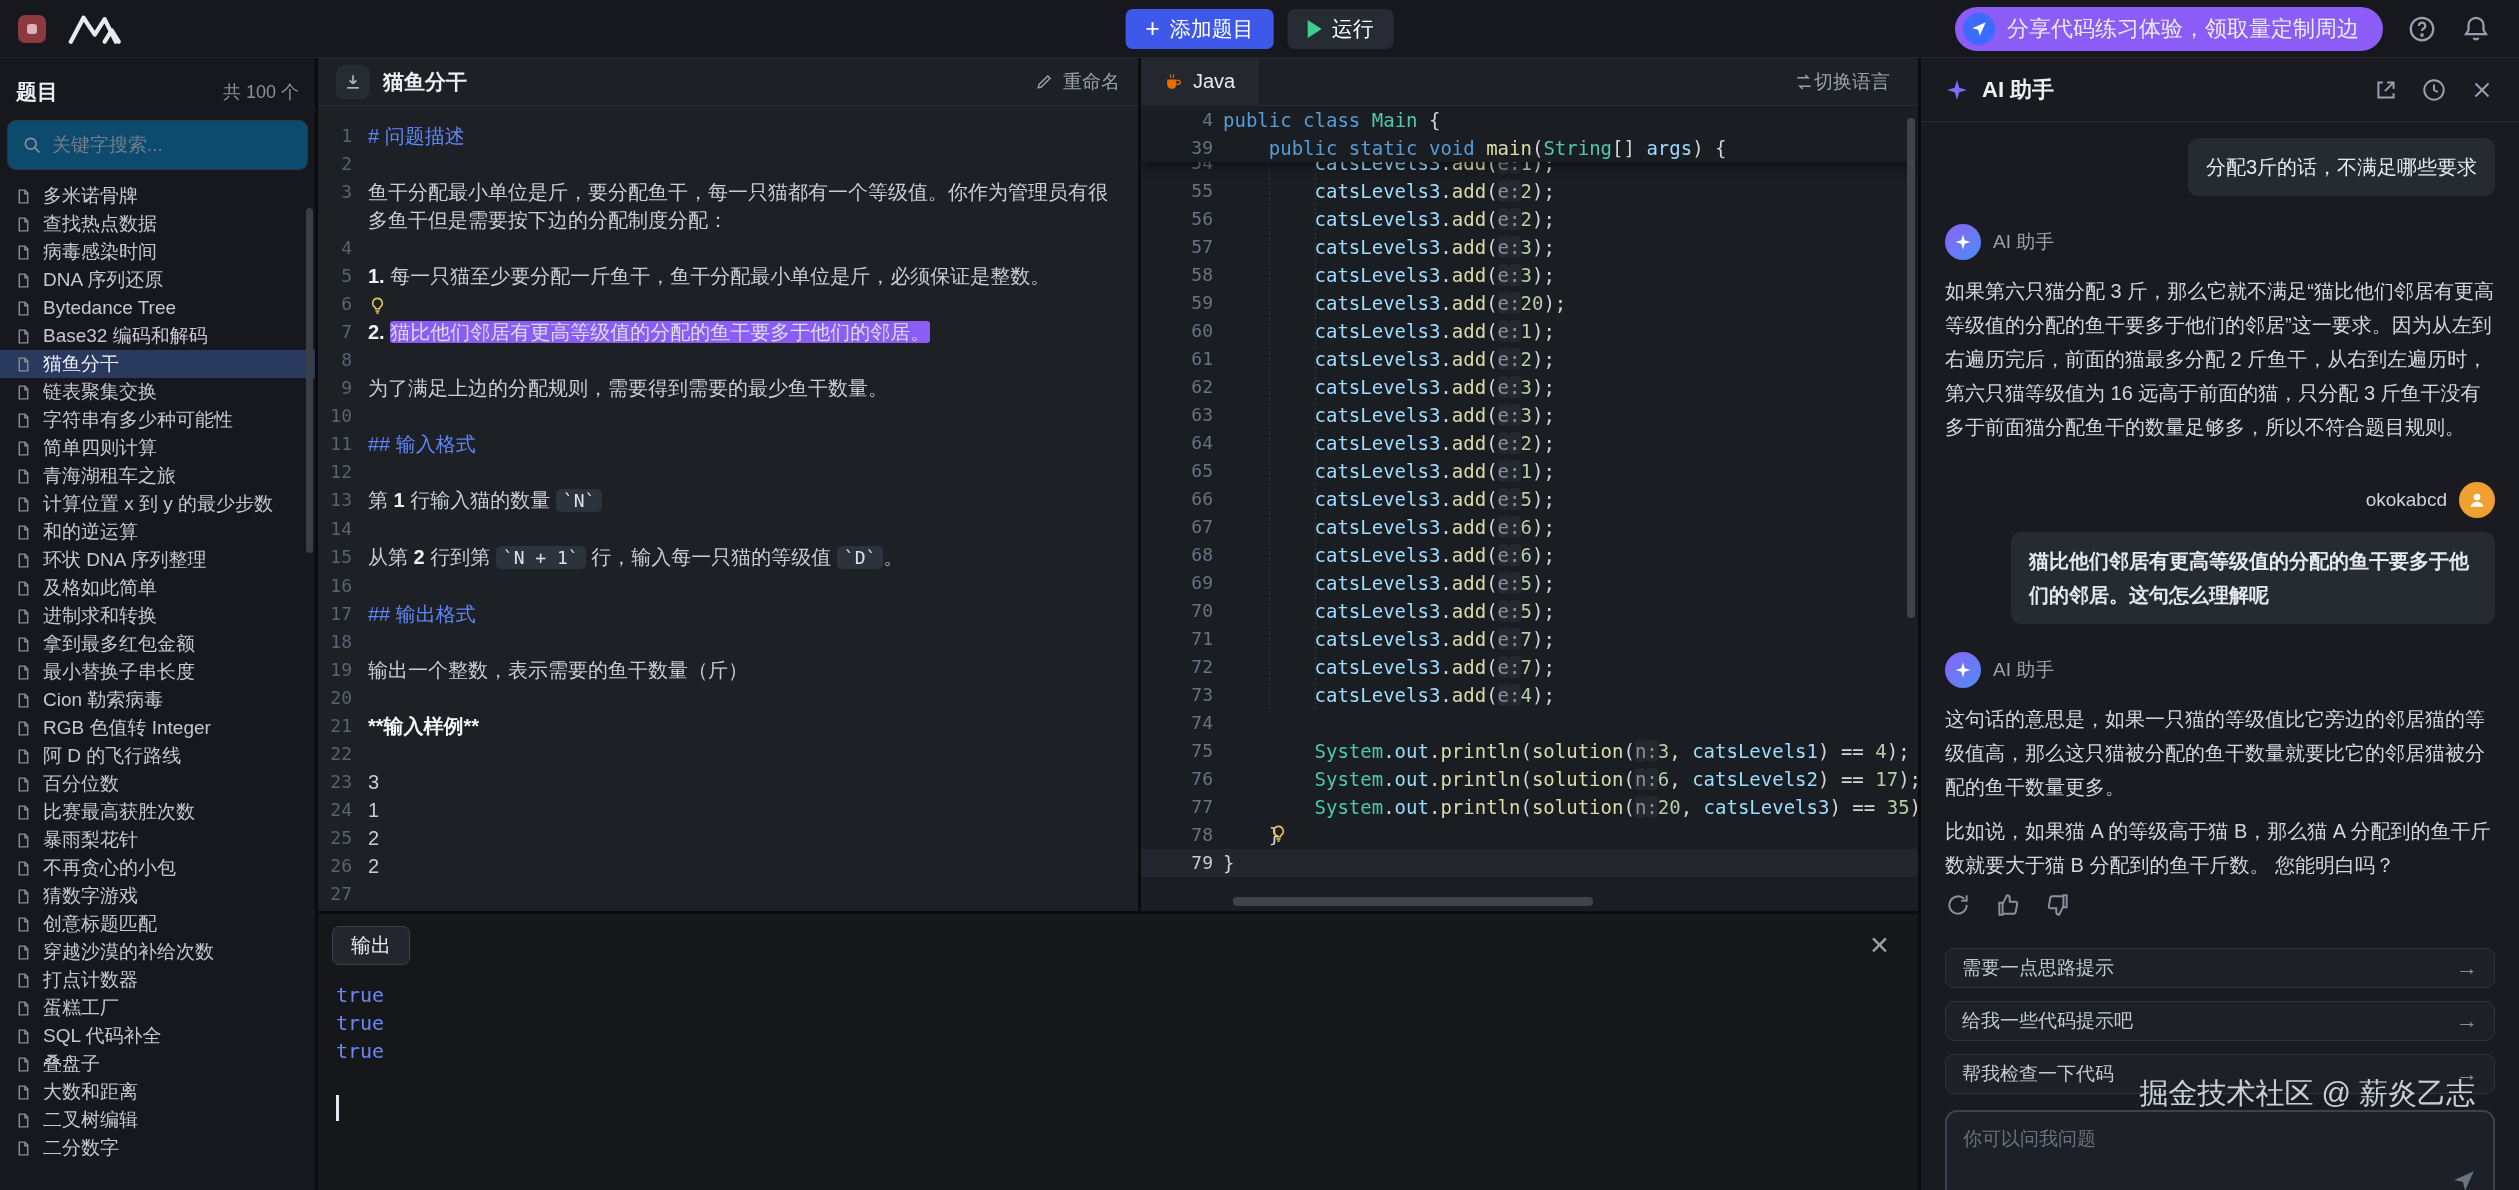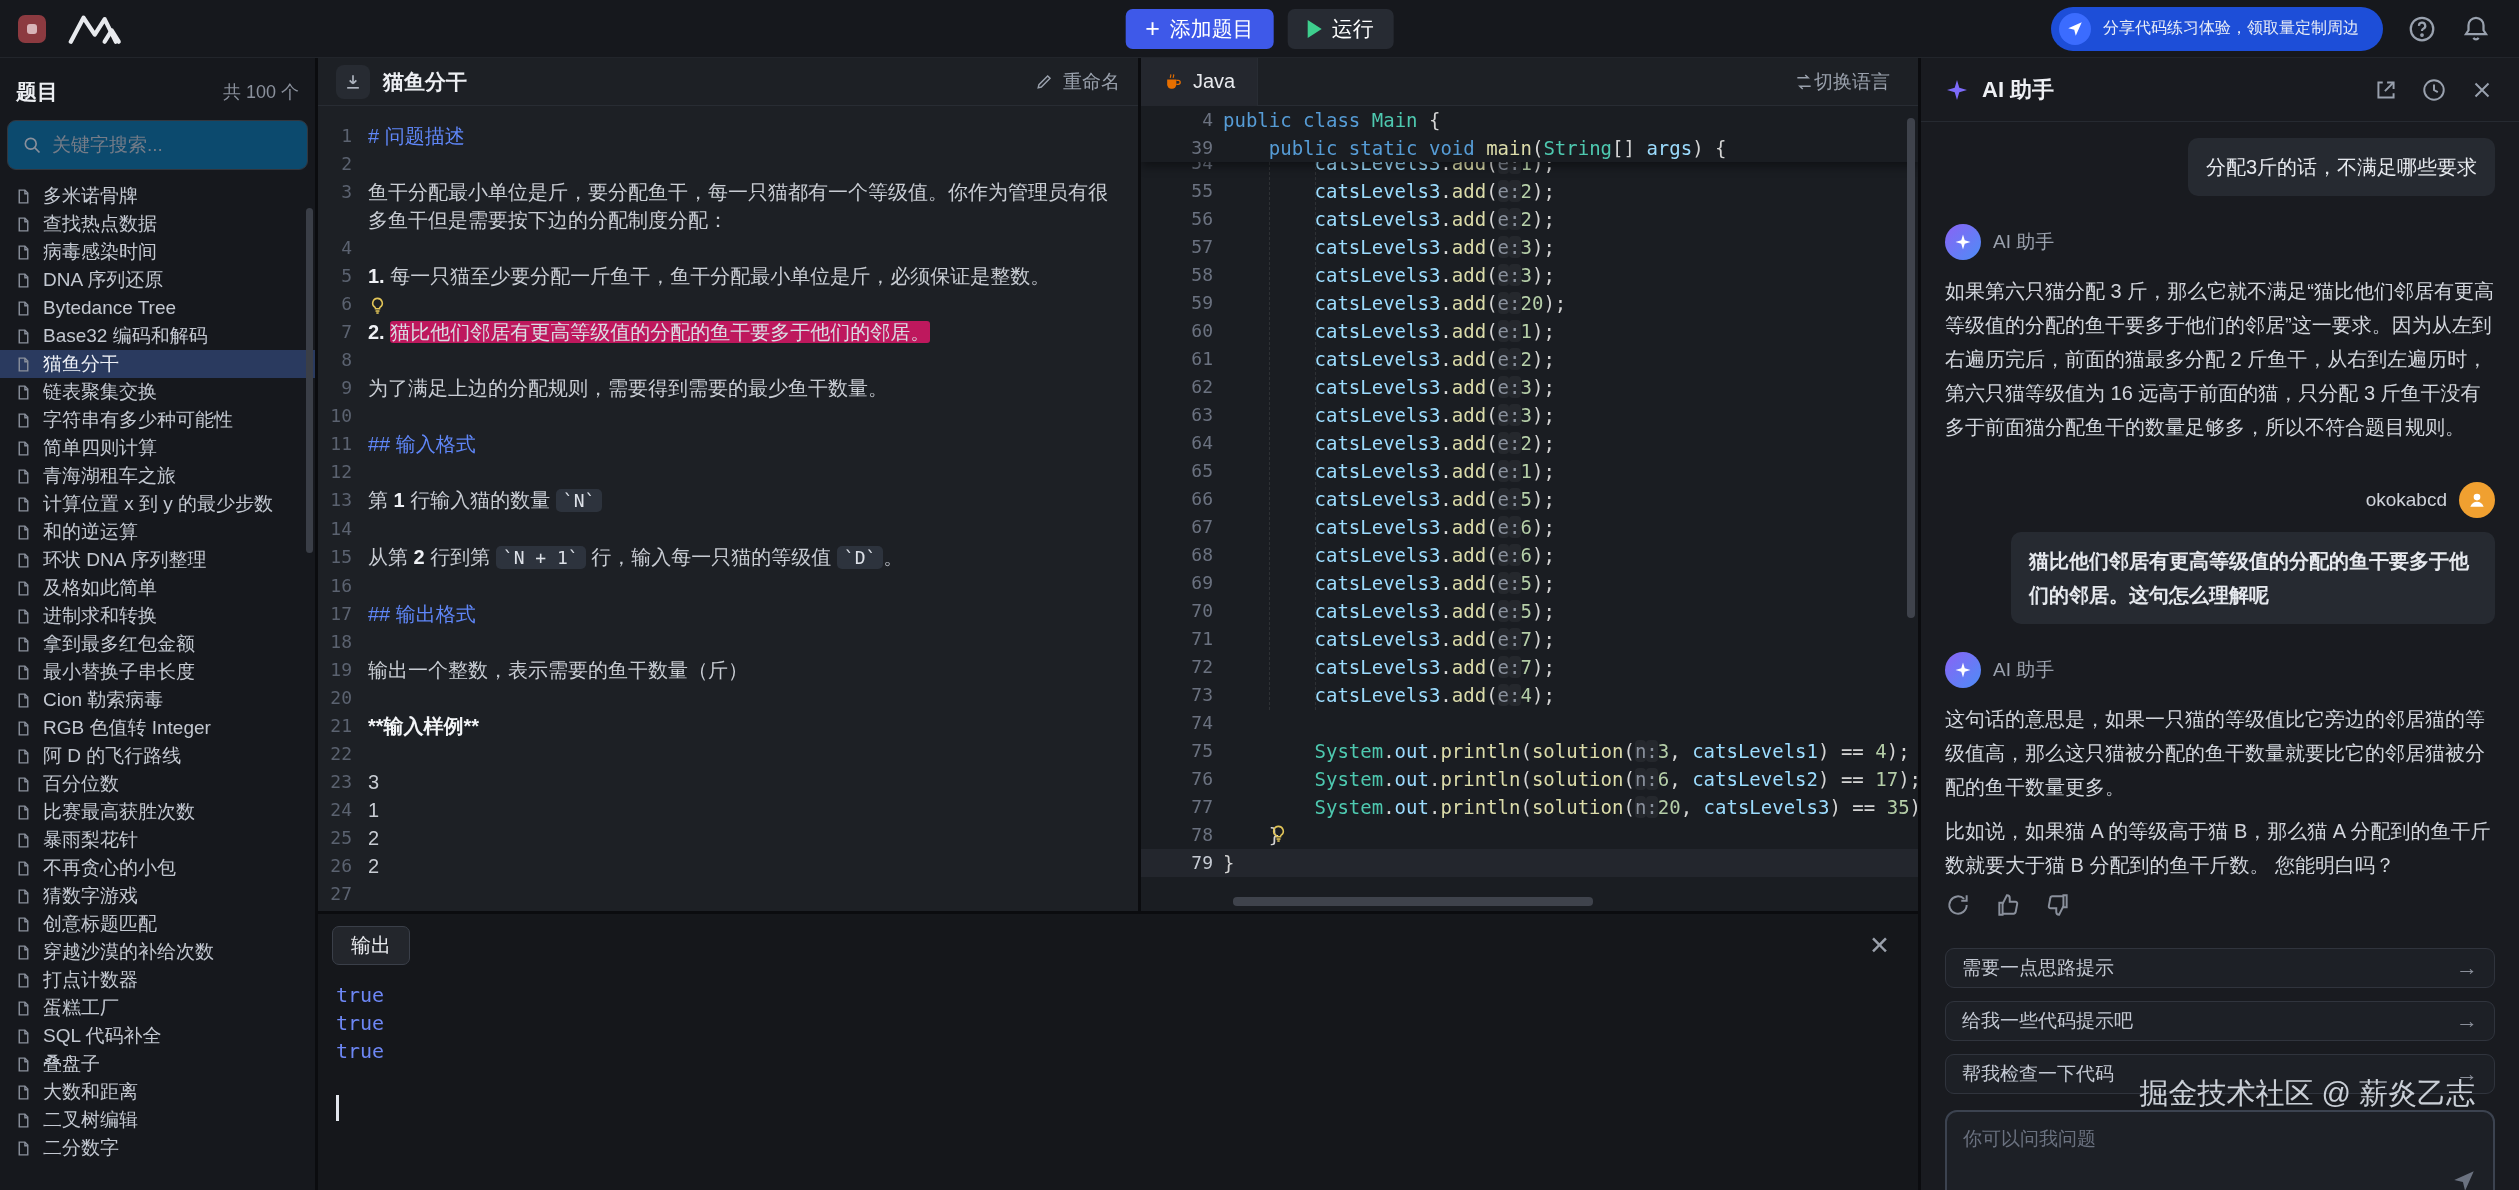--- a/index.html
+++ b/index.html
@@ -12,21 +12,21 @@
 .tb-left{display:flex;align-items:center;gap:22px;padding-left:18px}
 .app-icon{width:28px;height:28px;border-radius:7px;background:#8c3a40;display:flex;align-items:center;justify-content:center;cursor:pointer}
 .app-icon::after{content:"";width:10px;height:10px;border-radius:3px;background:#d8b4b8}
 .tb-center{position:absolute;left:50%;top:50%;transform:translate(-50%,-50%);display:flex;gap:14px}
 .btn{display:flex;align-items:center;gap:10px;height:40px;padding:0 20px;border-radius:7px;border:none;color:#fff;font-size:21px;cursor:pointer;font-family:inherit}
 .btn-add{background:var(--accent,#3e59e9)}
 .btn-run{background:#272b33}
 .play{width:0;height:0;border-left:14px solid var(--run,#3ecf8e);border-top:9px solid transparent;border-bottom:9px solid transparent}
 .plus{font-size:25px;line-height:1;font-weight:400}
 .tb-right{margin-left:auto;display:flex;align-items:center;gap:24px;padding-right:28px}
-.banner{display:flex;align-items:center;gap:12px;height:44px;padding:0 24px 0 8px;border-radius:22px;background:#1d4ed8;color:#e9edf6;font-size:16px;cursor:pointer;white-space:nowrap}
+.banner{display:flex;align-items:center;gap:12px;height:44px;padding:0 24px 0 8px;border-radius:22px;background:#8b5cf6;color:#e9edf6;font-size:22px;cursor:pointer;white-space:nowrap}
 .banner-ic{width:32px;height:32px;border-radius:50%;background:#3b6cff;display:flex;align-items:center;justify-content:center;flex:none}
 .tb-ic{color:#99a1ae;cursor:pointer}
 
 
 .main{display:flex;height:1132px;gap:3px;background:#0b0c0f}
 
 
 .sidebar{width:315px;flex:none;background:#16181d;position:relative;display:flex;flex-direction:column;padding-top:8px}
 .sb-head{display:flex;justify-content:space-between;align-items:center;padding:12px 16px}
 .sb-title{font-size:21px;font-weight:700;color:#eceef2}
@@ -53,21 +53,21 @@
 .rename{margin-left:auto;display:flex;align-items:center;gap:9px;color:#9aa1ad;font-size:19px;cursor:pointer}
 .p-body{flex:1;padding:16px 0;overflow:hidden}
 .p-row{display:flex;min-height:28px;line-height:28px}
 .p-gut{width:34px;flex:none;text-align:right;color:#5b6270;font-size:18px;font-family:"DejaVu Sans Mono",monospace}
 .p-ct{flex:1;min-width:0;padding:0 22px 0 16px;font-size:20px;color:#c8ccd3}
 .md-h{color:var(--heading,#5f86f7)}
 .md-p{color:#c8ccd3}
 .md-b{color:#eef0f4;font-weight:700}
 .md-bold{color:#f2f4f7;font-weight:700}
 .md-code{background:#2d333d;border-radius:5px;padding:1px 7px;color:#dde1e8;font-family:"DejaVu Sans Mono",monospace;font-size:18px}
-.md-hl{background:#be185d;color:#d9dde4;border-radius:3px}
+.md-hl{background:#8b5cf6;color:#d9dde4;border-radius:3px}
 .bulb{display:inline-flex;vertical-align:middle}
 
 
 .editor{flex:1;background:#1a1d22;display:flex;flex-direction:column;min-width:0;position:relative}
 .e-head{height:48px;flex:none;display:flex;align-items:center;border-bottom:1px solid #282c33;background:#1d2025;padding-right:28px}
 .tab{display:flex;align-items:center;gap:10px;height:48px;padding:0 22px;background:#24272e;color:#e8eaee;font-size:20px;border-right:1px solid #282c33;cursor:pointer}
 .switch{margin-left:auto;display:flex;align-items:center;color:#9aa1ad;font-size:19px;cursor:pointer}
 .e-body{flex:1;position:relative;overflow:hidden}
 .sticky{position:relative;z-index:3;background:#1a1d22;box-shadow:0 5px 9px rgba(0,0,0,.38)}
 .e-row{display:flex;height:28px;line-height:28px;position:relative}

